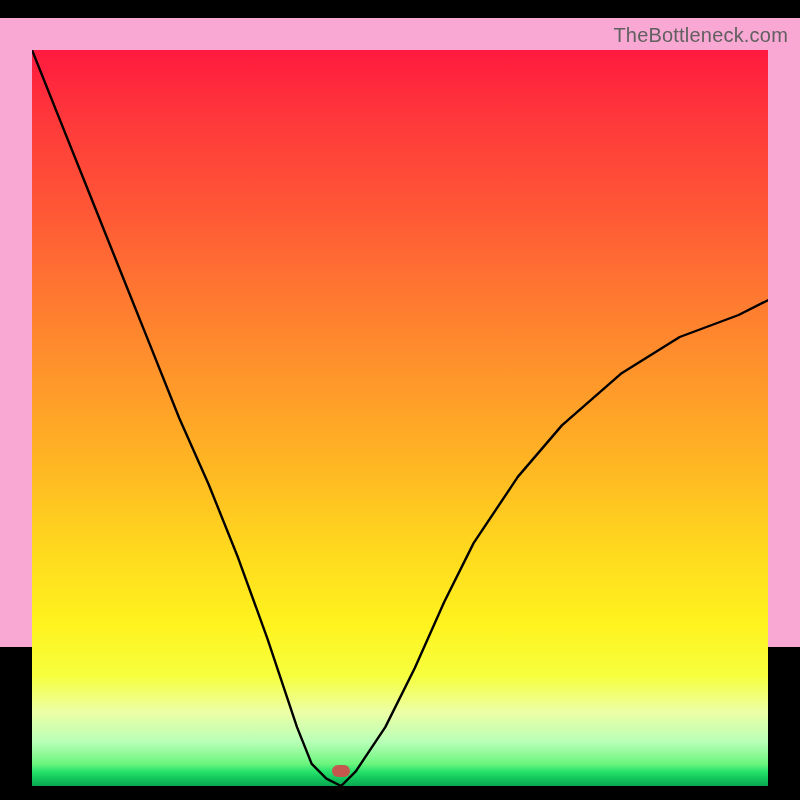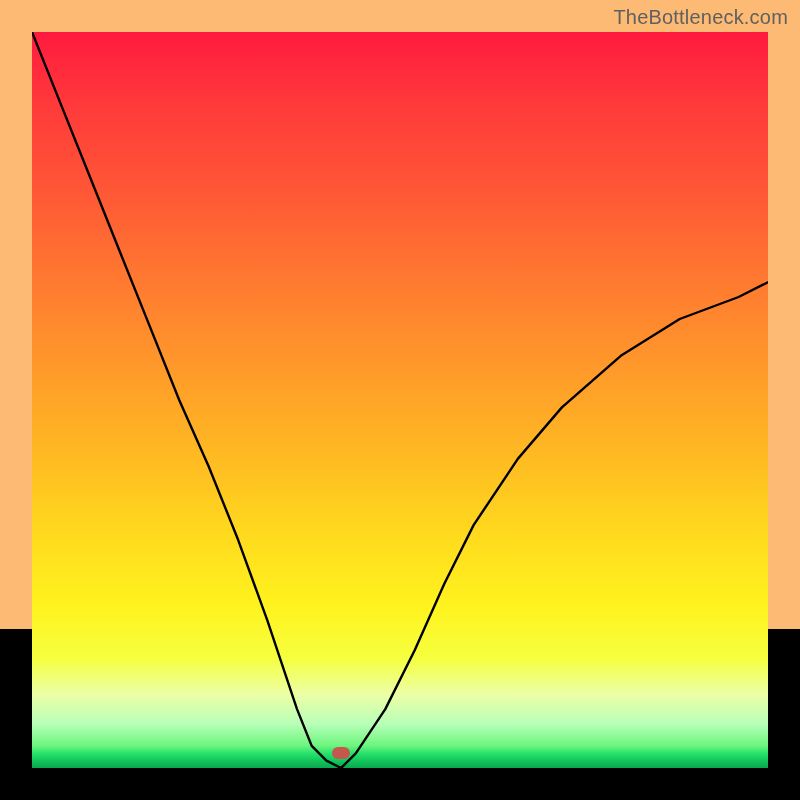--- a/index.html
+++ b/index.html
@@ -8,21 +8,22 @@
     width: 800px;
     height: 800px;
     background: #000;
     overflow: hidden;
     font-family: Arial, Helvetica, sans-serif;
   }
   .frame {
     position: relative;
     width: 800px;
     height: 629px;
-    background: #fdba74;
+    background: #f9a8d4;
+    margin-top: 18px;
   }
   .plot-area {
     position: absolute;
     left: 32px;
     top: 32px;
     width: 736px;
     height: 736px;
     overflow: hidden;
   }
   

